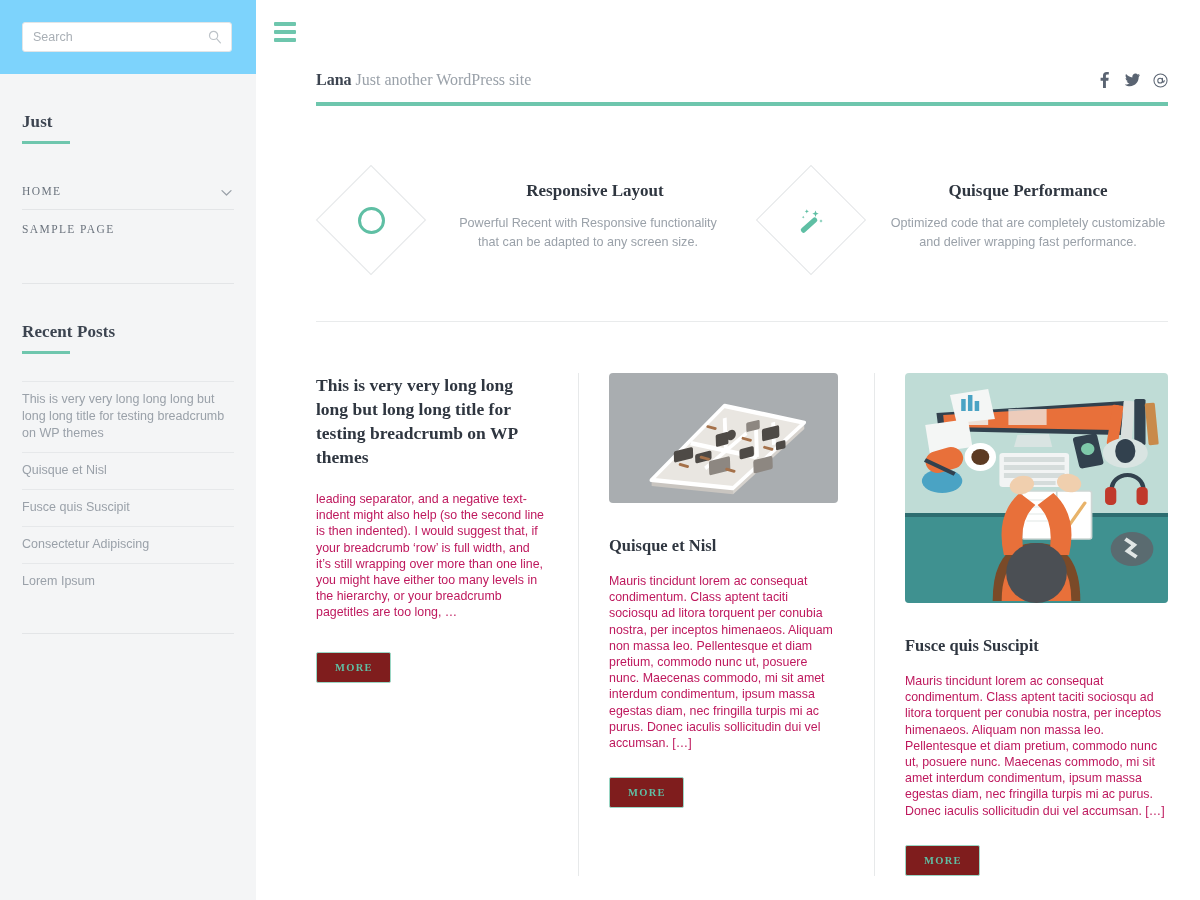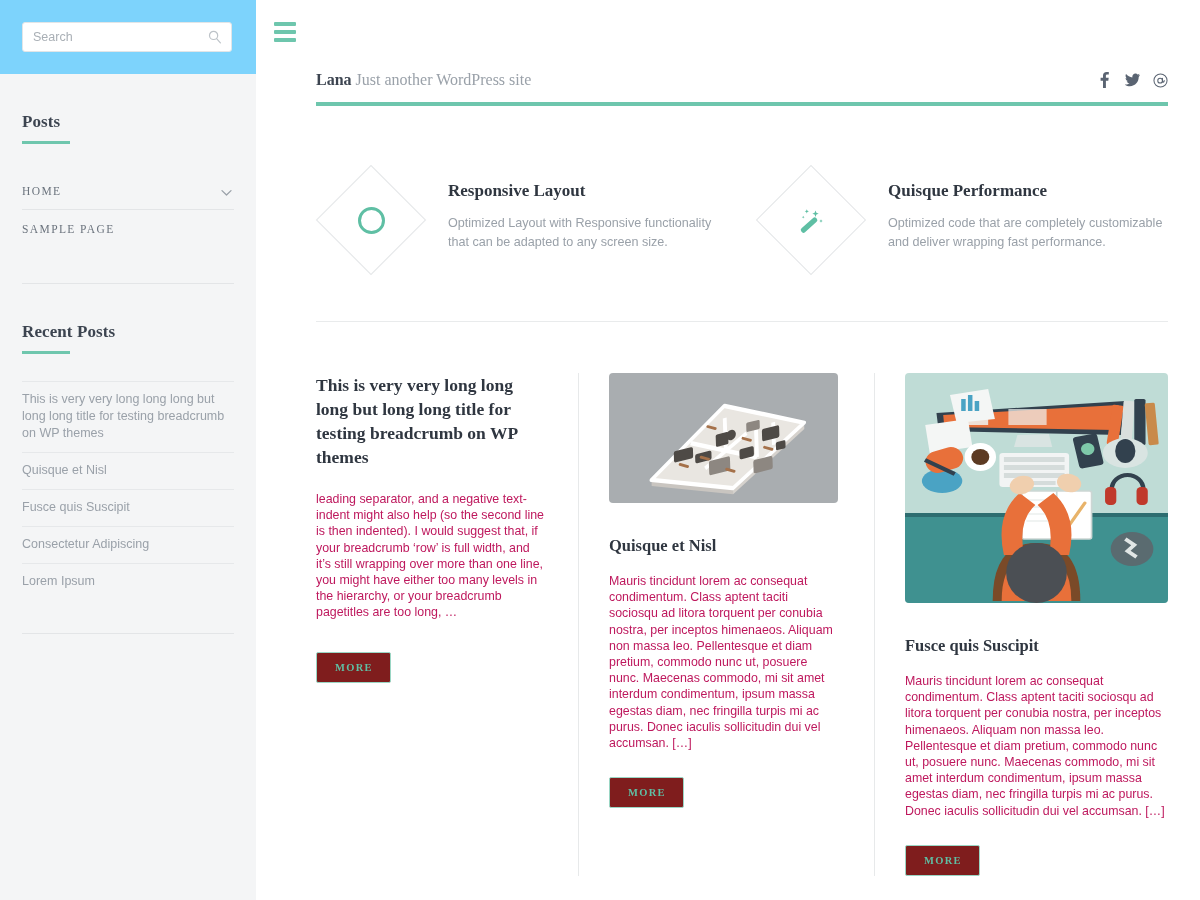--- a/index.html
+++ b/index.html
@@ -143,20 +143,21 @@
     display: inline-flex; align-items: center; justify-content: center;
     width: 15px; height: 16px;
   }
 
   
   .features {
     display: flex;
     margin-top: 53px;
     padding-bottom: 46px;
     border-bottom: 1px solid #e9ebec;
+    text-align: center;
   }
   .feature { flex: 1 1 50%; display: flex; align-items: flex-start; }
   .feature:last-child { padding-left: 14px; }
   .diamond-wrap {
     flex: 0 0 110px;
     width: 110px; height: 110px;
     position: relative;
     margin-top: 6px;
     display: flex; align-items: center; justify-content: center;
   }
@@ -258,21 +259,21 @@
         <span class="search-icon">
           <svg width="14" height="14" viewBox="0 0 14 14">
             <circle cx="5.6" cy="5.4" r="4.1" fill="none" stroke="#bdc3c8" stroke-width="1.2"></circle>
             <line x1="8.6" y1="8.7" x2="12.4" y2="12.8" stroke="#bdc3c8" stroke-width="1.2" stroke-linecap="round"></line>
           </svg>
         </span>
       </div>
     </div>
 
     <div class="side-section">
-      <div class="widget-title">Posts</div>
+      <div class="widget-title">Just</div>
       <div class="widget-rule"></div>
 
       <ul class="menu-list">
         <li>
           <span class="mi-label">HOME</span>
           <span class="chevron">
             <svg width="11" height="8" viewBox="0 0 11 8">
               <polyline points="1,1.6 5.5,6 10,1.6" fill="none" stroke="#9aa1a9" stroke-width="1.3" stroke-linecap="round" stroke-linejoin="round"></polyline>
             </svg>
           </span>
@@ -347,21 +348,21 @@
 
       <div class="feature">
         <div class="diamond-wrap">
           <div class="diamond"></div>
           <div class="diamond-icon">
             <div class="ring"></div>
           </div>
         </div>
         <div class="feature-body">
           <div class="feature-title">Responsive Layout</div>
-          <div class="feature-text">Optimized Layout with Responsive functionality that can be adapted to any screen size.</div>
+          <div class="feature-text">Powerful Recent with Responsive functionality that can be adapted to any screen size.</div>
         </div>
       </div>
 
       <div class="feature">
         <div class="diamond-wrap">
           <div class="diamond"></div>
           <div class="diamond-icon">
             <svg width="34" height="34" viewBox="0 0 34 34">
               <g fill="#5fbfa4">
                 <rect x="5" y="19.5" width="20" height="5.2" rx="2.2" transform="rotate(-42 15 22)"></rect>

